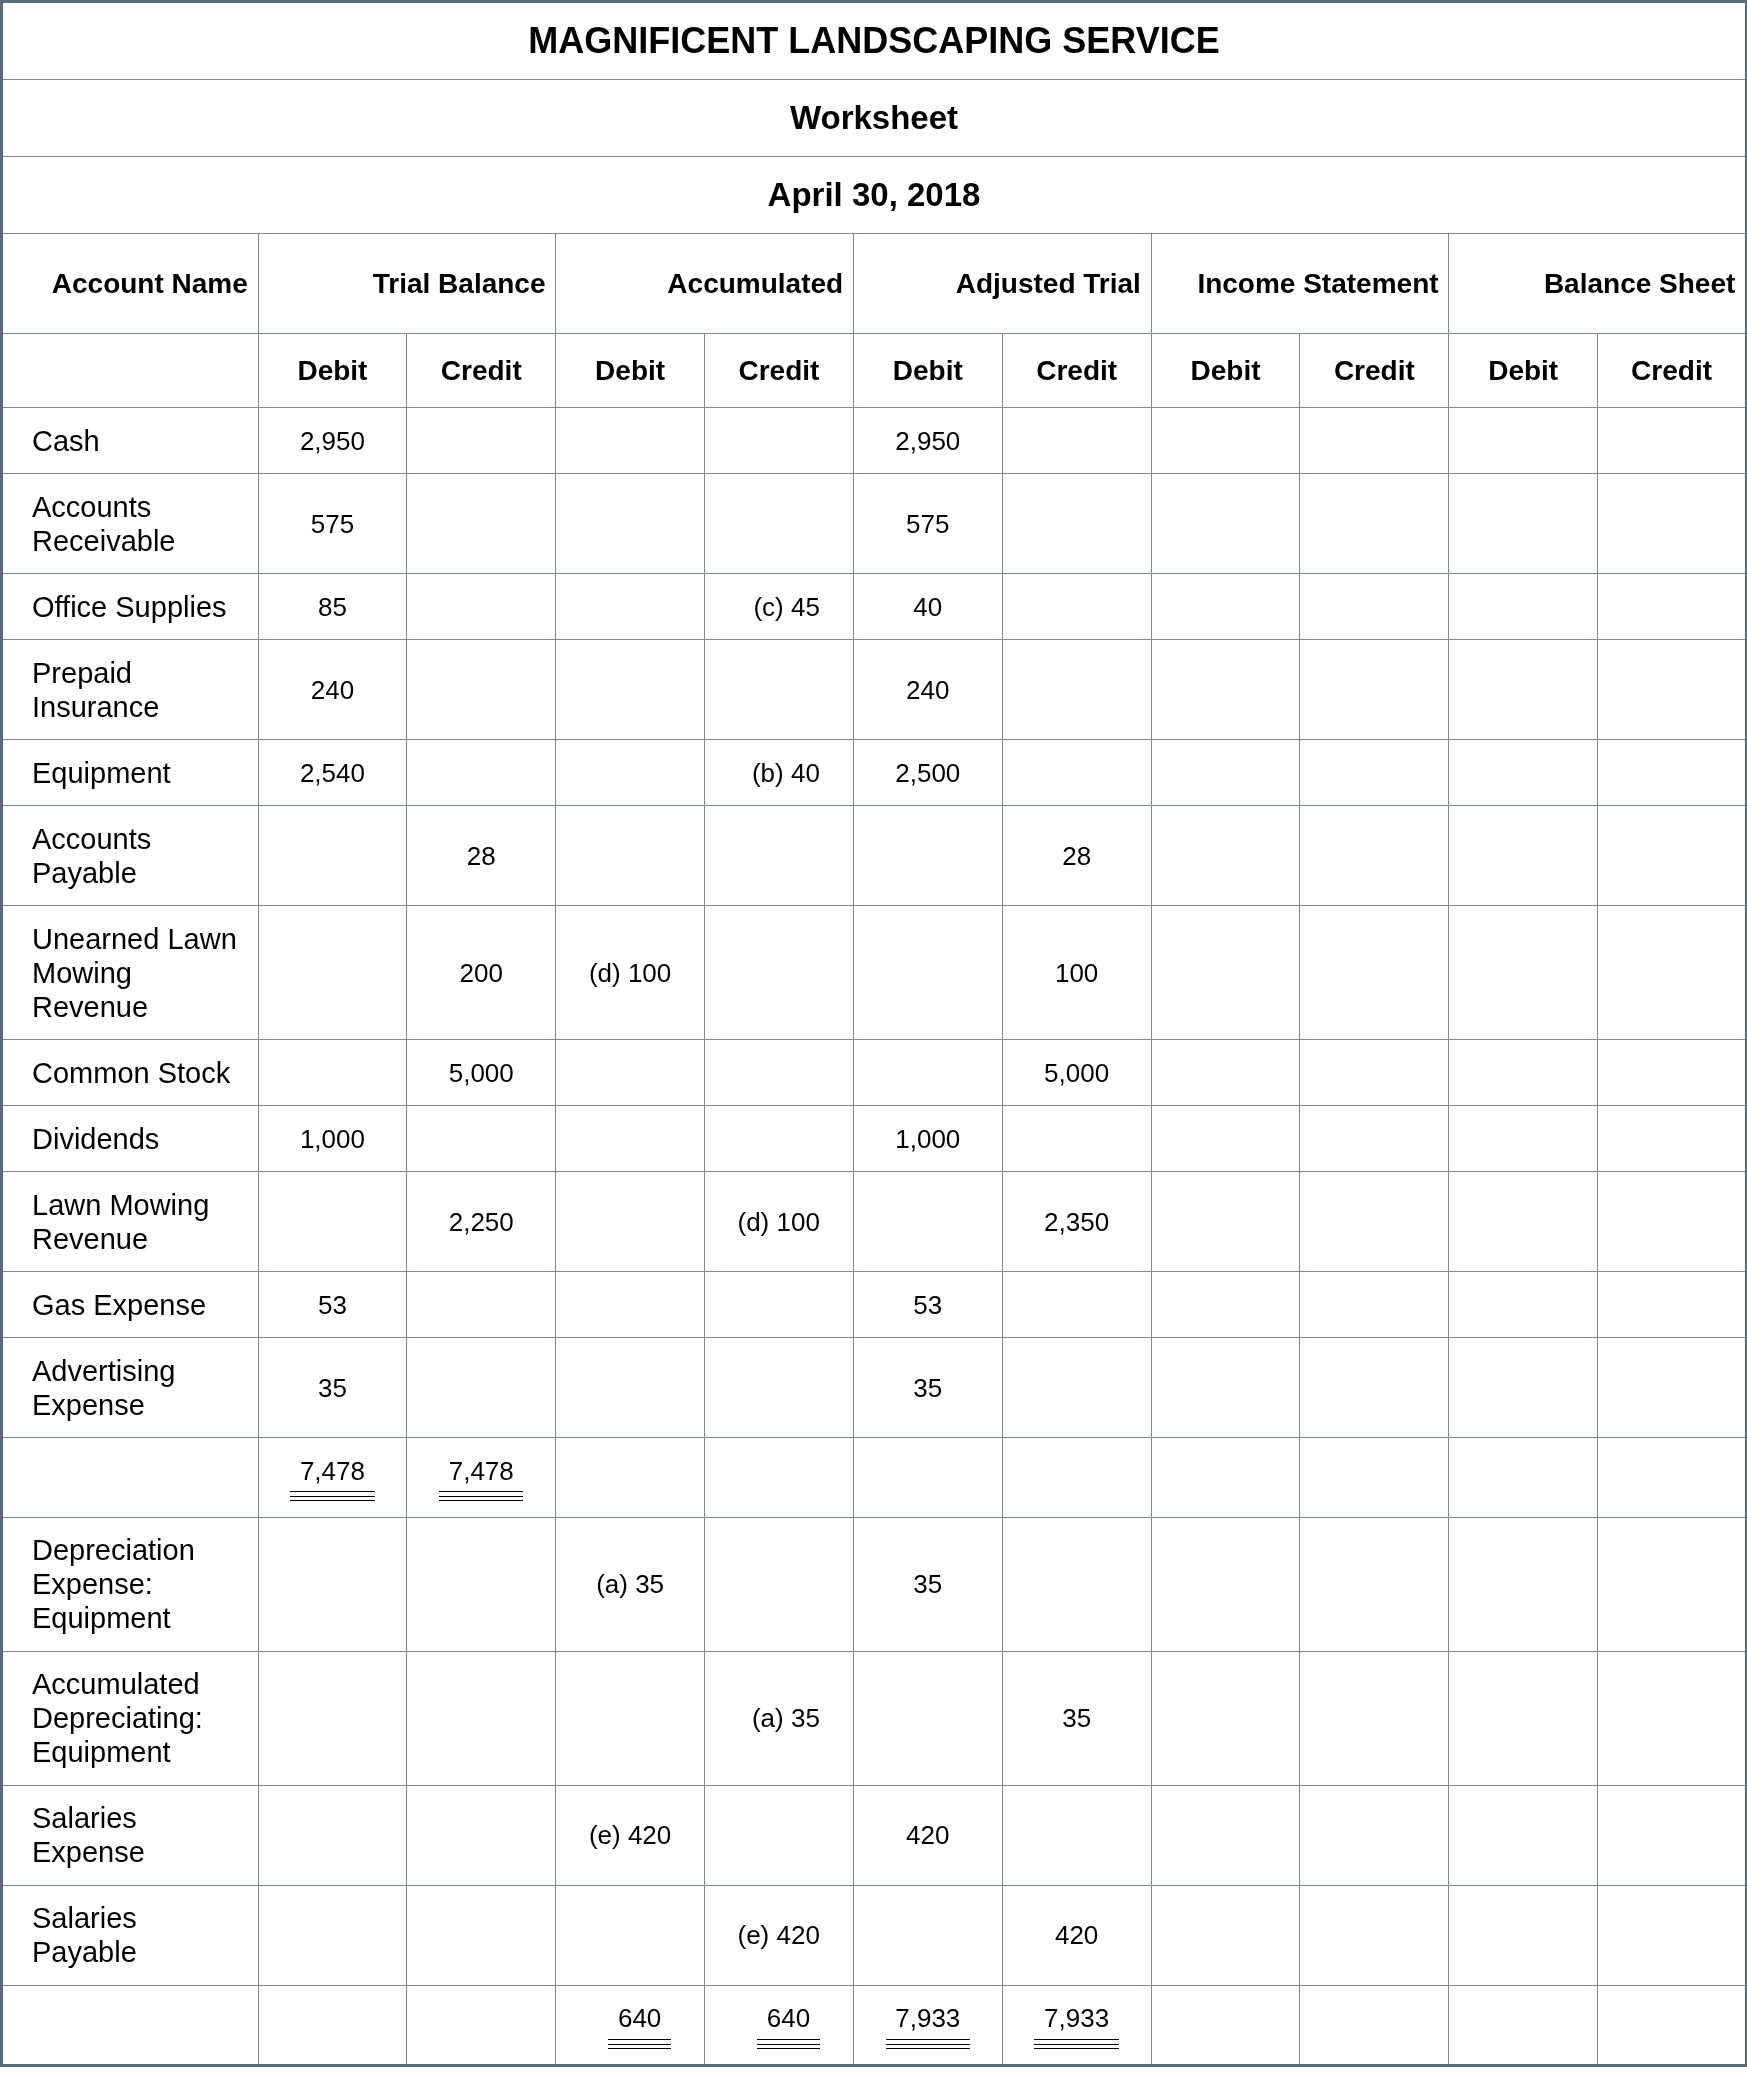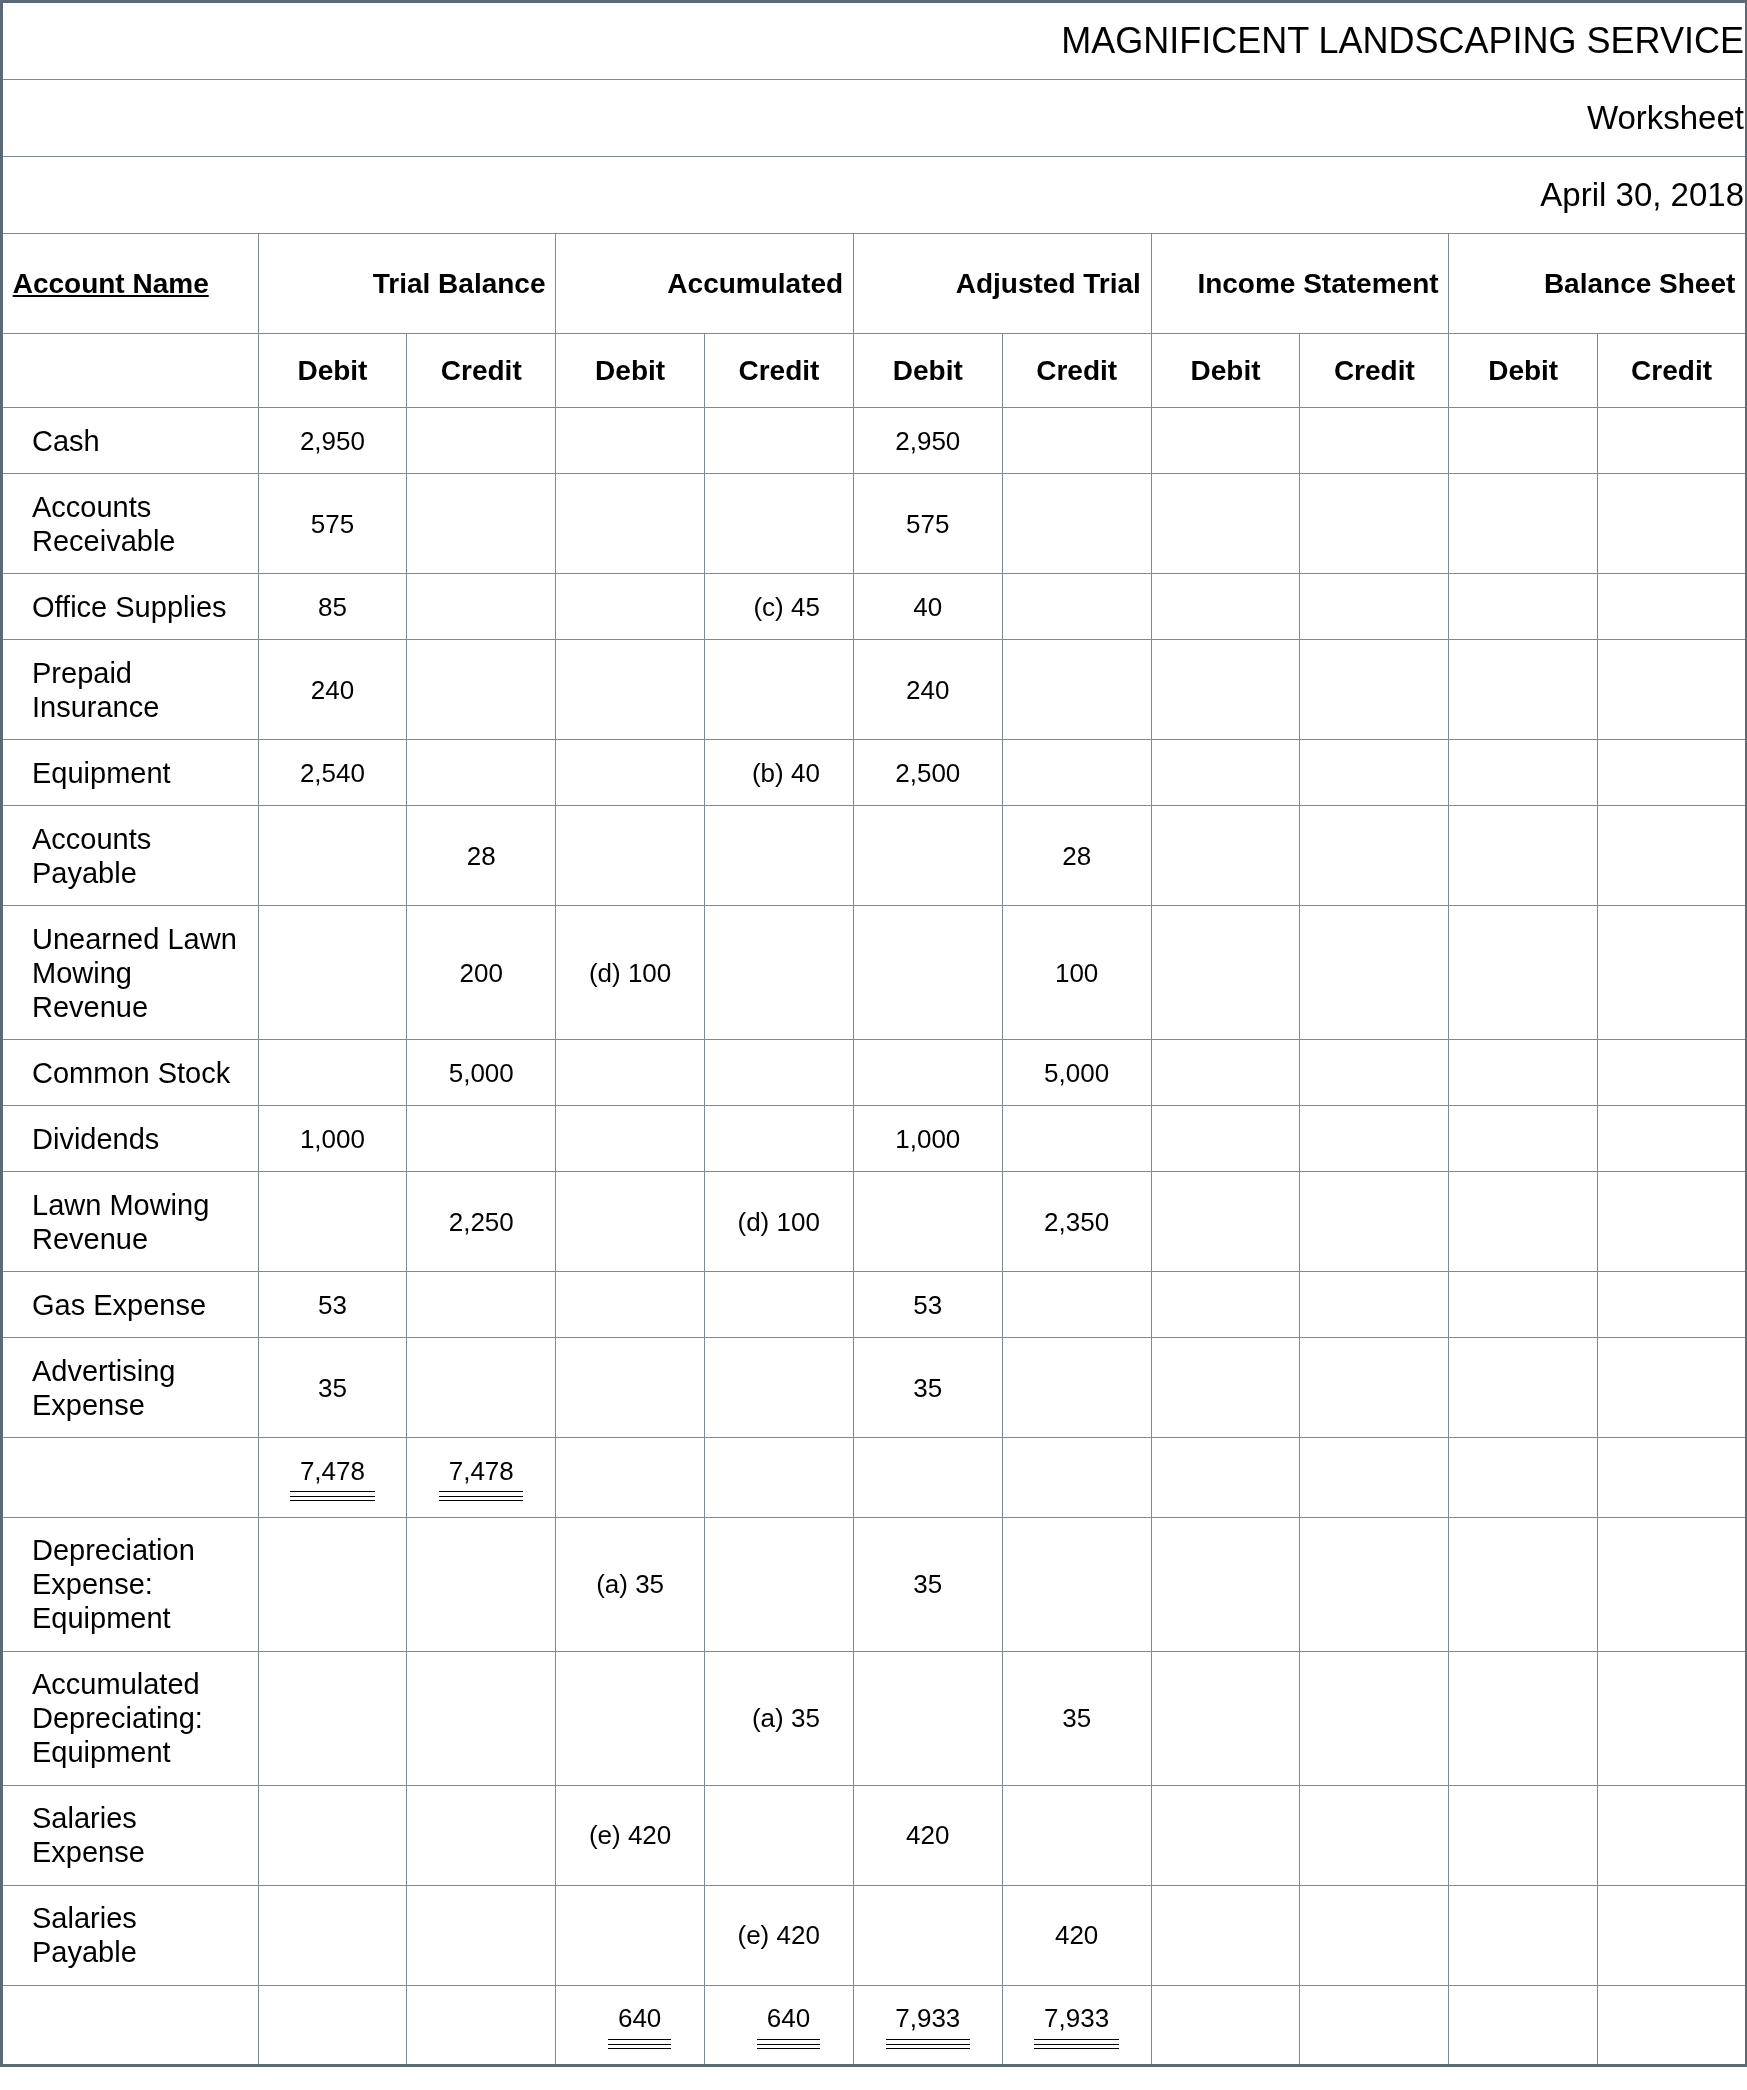--- a/index.html
+++ b/index.html
@@ -24,37 +24,37 @@
   }
   col.c-account { width: 14.7%; }
   col.c-num { width: 8.53%; }
   td {
     border: 1.9px solid var(--grid);
     vertical-align: middle;
     overflow: hidden;
   }
   
   .r-title td {
-    text-align: right;
-    font-weight: normal;
+    text-align: center;
+    font-weight: bold;
     height: 74px;
   }
   .t-company { font-size: 36px; }
   .t-doc     { font-size: 33px; }
   .t-date    { font-size: 33px; margin-top: 34px; }
   
   .r-group td {
     height: 99px;
     text-align: right;
     font-weight: bold;
     font-size: 28px;
     line-height: 36px;
     padding: 0 9.7px;
   }
-  .r-group td.account { text-align: left; text-decoration: underline; }
+  .r-group td.account { text-align: right; }
   
   .r-sub td {
     height: 71px;
     text-align: center;
     font-weight: bold;
     font-size: 28px;
   }
   
   .account {
     text-align: left;

